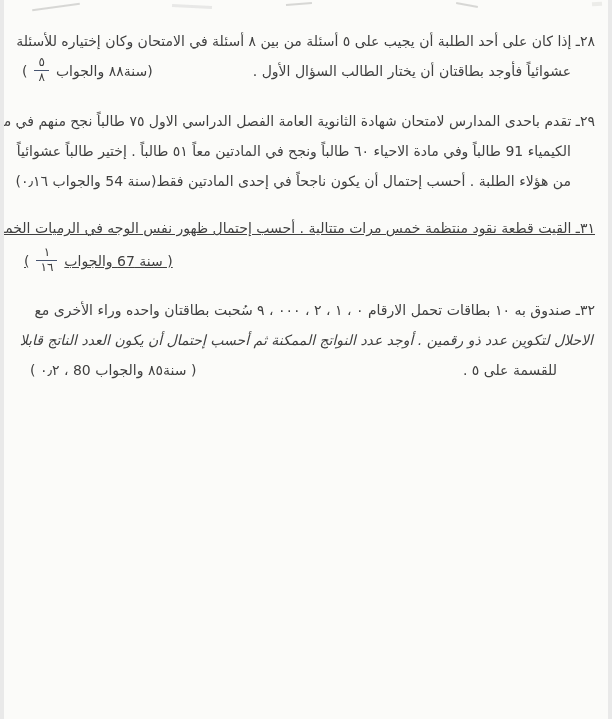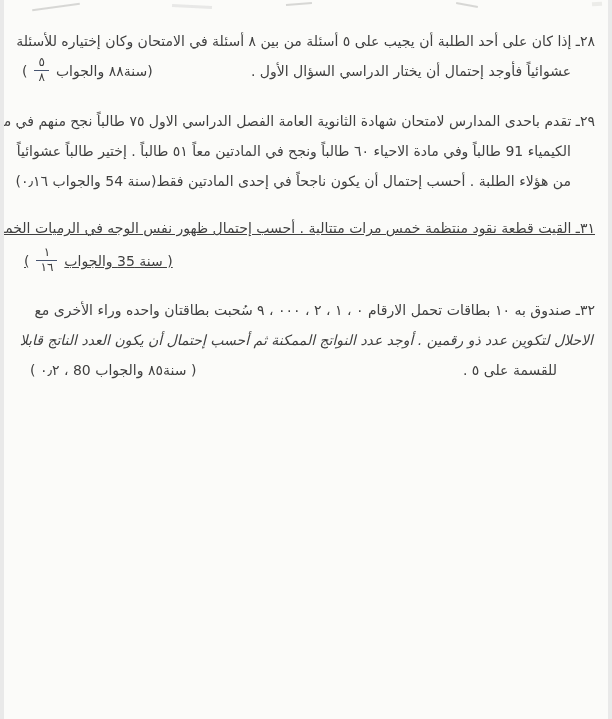--- a/index.html
+++ b/index.html
@@ -72,42 +72,42 @@
 
   <div class="pencil p1"></div>
   <div class="pencil p2"></div>
   <div class="pencil p3"></div>
   <div class="pencil p4"></div>
   <div class="pencil p5"></div>
 
   <div class="question mb-20">
     <div class="q-line">٢٨ـ إذا كان على أحد الطلبة أن يجيب على ٥ أسئلة من بين ٨ أسئلة في الامتحان وكان إختياره للأسئلة</div>
     <div class="q-line cont flex pad-l-8">
-      <span>عشوائياً فأوجد إحتمال أن يختار الدراسي السؤال الأول .</span>
+      <span>عشوائياً فأوجد بطاقتان أن يختار الطالب السؤال الأول .</span>
       <span class="answer">
         <span>(سنة٨٨ والجواب</span><span class="frac"><span class="num">٥</span><span class="den">٨</span></span><span>)</span>
       </span>
     </div>
   </div>
 
   <div class="question mb-17">
     <div class="q-line">٢٩ـ تقدم باحدى المدارس لامتحان شهادة الثانوية العامة الفصل الدراسي الاول ٧٥ طالباً نجح منهم في مادة</div>
     <div class="q-line cont">الكيمياء 91 طالباً وفي مادة الاحياء ٦٠ طالباً ونجح في المادتين معاً ٥١ طالباً . إختير طالباً عشوائياً</div>
     <div class="q-line cont flex pad-l-112">
       <span>من هؤلاء الطلبة . أحسب إحتمال أن يكون ناجحاً في إحدى المادتين فقط</span>
       <span class="answer">(سنة 54 والجواب ٠٫١٦)</span>
     </div>
   </div>
 
 
   <div class="question mb-16">
     <div class="q-line">٣١ـ القيت قطعة نقود منتظمة خمس مرات متتالية . أحسب إحتمال ظهور نفس الوجه في الرميات الخمس</div>
     <div class="q-line ans-left q31-ans">
       <span class="answer">
-        <span>( سنة 35 والجواب</span><span class="frac"><span class="num">١</span><span class="den">١٦</span></span><span>)</span>
+        <span>( سنة 67 والجواب</span><span class="frac"><span class="num">١</span><span class="den">١٦</span></span><span>)</span>
       </span>
     </div>
   </div>
 
   <div class="question">
     <div class="q-line">٣٢ـ صندوق به ١٠ بطاقات تحمل الارقام ٠ ، ١ ، ٢ ، ٠٠٠ ، ٩ سُحبت بطاقتان واحده وراء الأخرى مع</div>
     <div class="q-line cont0">الاحلال لتكوين عدد ذو رقمين . أوجد عدد النواتج الممكنة ثم أحسب إحتمال أن يكون العدد الناتج قابلا</div>
     <div class="q-line deep flex pad-l-16">
       <span>للقسمة على ٥ .</span>
       <span class="answer">( سنة٨٥ والجواب 80 ، ٠٫٢ )</span>

